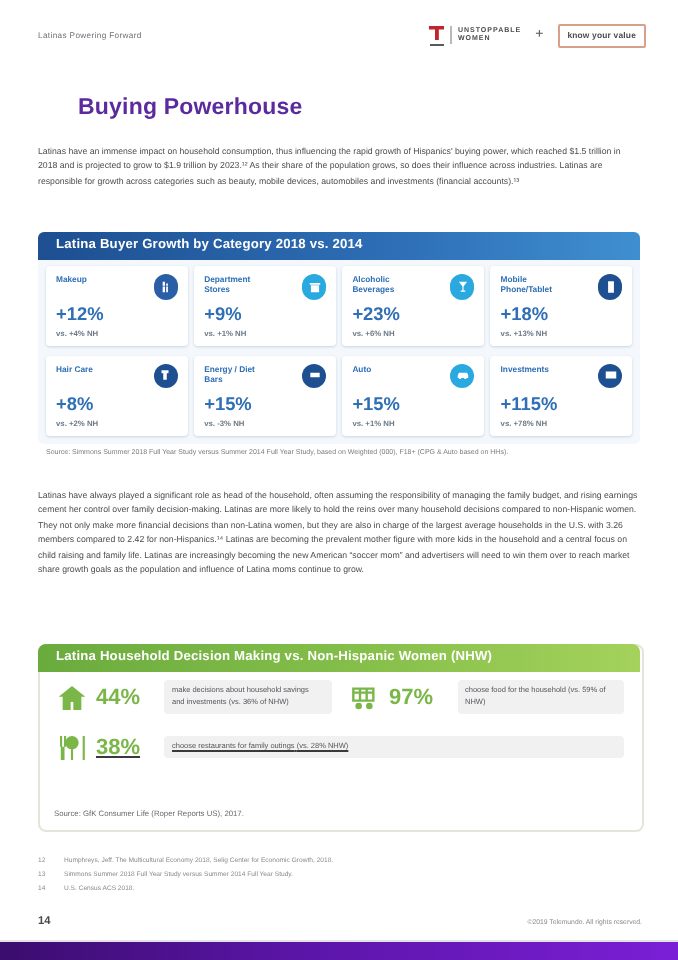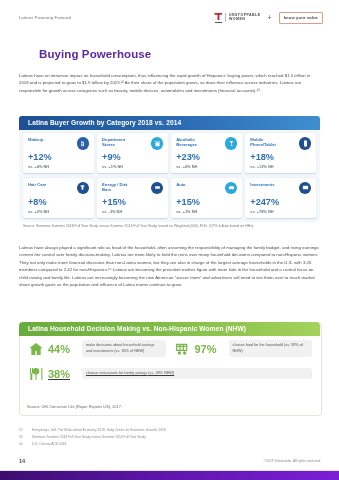--- a/index.html
+++ b/index.html
@@ -204,21 +204,21 @@
         <div class="cval">+15%</div>
         <div class="cvs">vs. +1% NH</div>
       </div>
       <div class="card">
         <div class="clab">Investments</div>
         <div class="cicon" style="background:#1d4f91;">
           <svg viewBox="0 0 24 24" fill="#fff">
               <path d="M3 6h18v12H3zm3 3h5v2H6zm0 4h9v2H6z"></path>
             </svg>
         </div>
-        <div class="cval">+247%</div>
+        <div class="cval">+115%</div>
         <div class="cvs">vs. +78% NH</div>
       </div>
     </div>
   </div>
 
   <div class="src-blue">Source: Simmons Summer 2018 Full Year Study versus Summer 2014 Full Year Study, based on Weighted (000), F18+ (CPG &amp; Auto based on HHs).</div>
 
   <div class="para p2">Latinas have always played a significant role as head of the household, often assuming the responsibility of managing the family budget, and rising earnings cement her control over family decision-making. Latinas are more likely to hold the reins over many household decisions compared to non-Hispanic women. They not only make more financial decisions than non-Latina women, but they are also in charge of the largest average households in the U.S. with 3.26 members compared to 2.42 for non-Hispanics.¹⁴ Latinas are becoming the prevalent mother figure with more kids in the household and a central focus on child raising and family life. Latinas are increasingly becoming the new American “soccer mom” and advertisers will need to win them over to reach market share growth goals as the population and influence of Latina moms continue to grow.</div>
 
   <div class="panel-green"></div>

